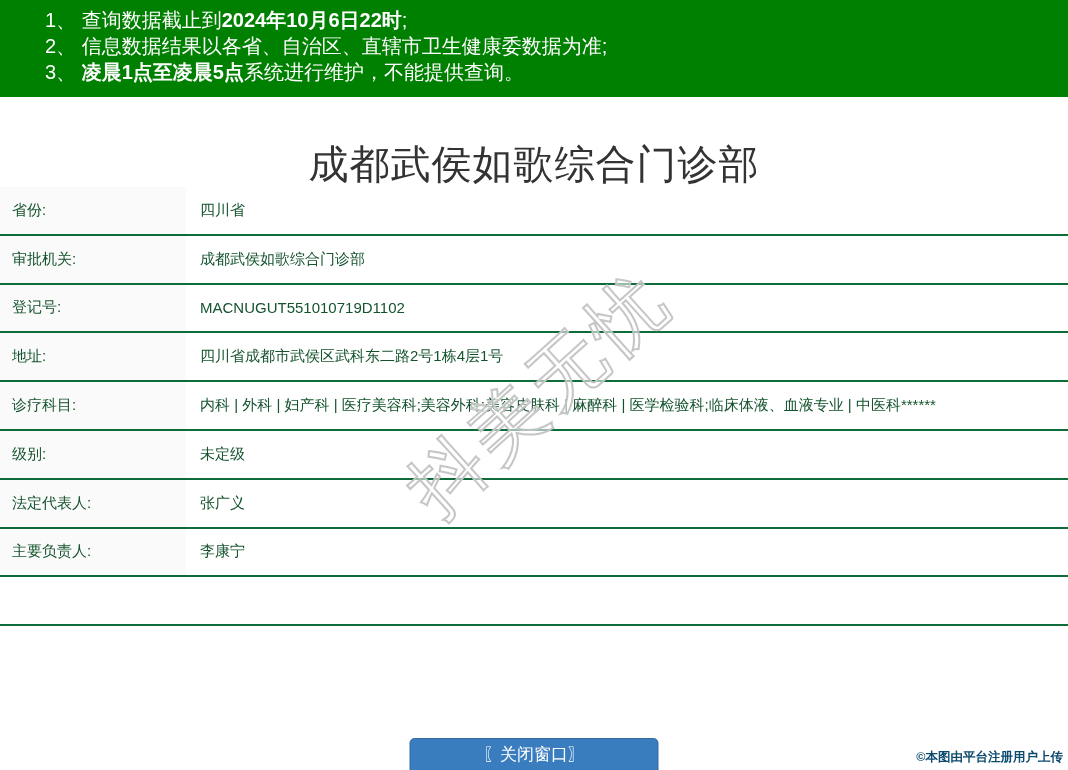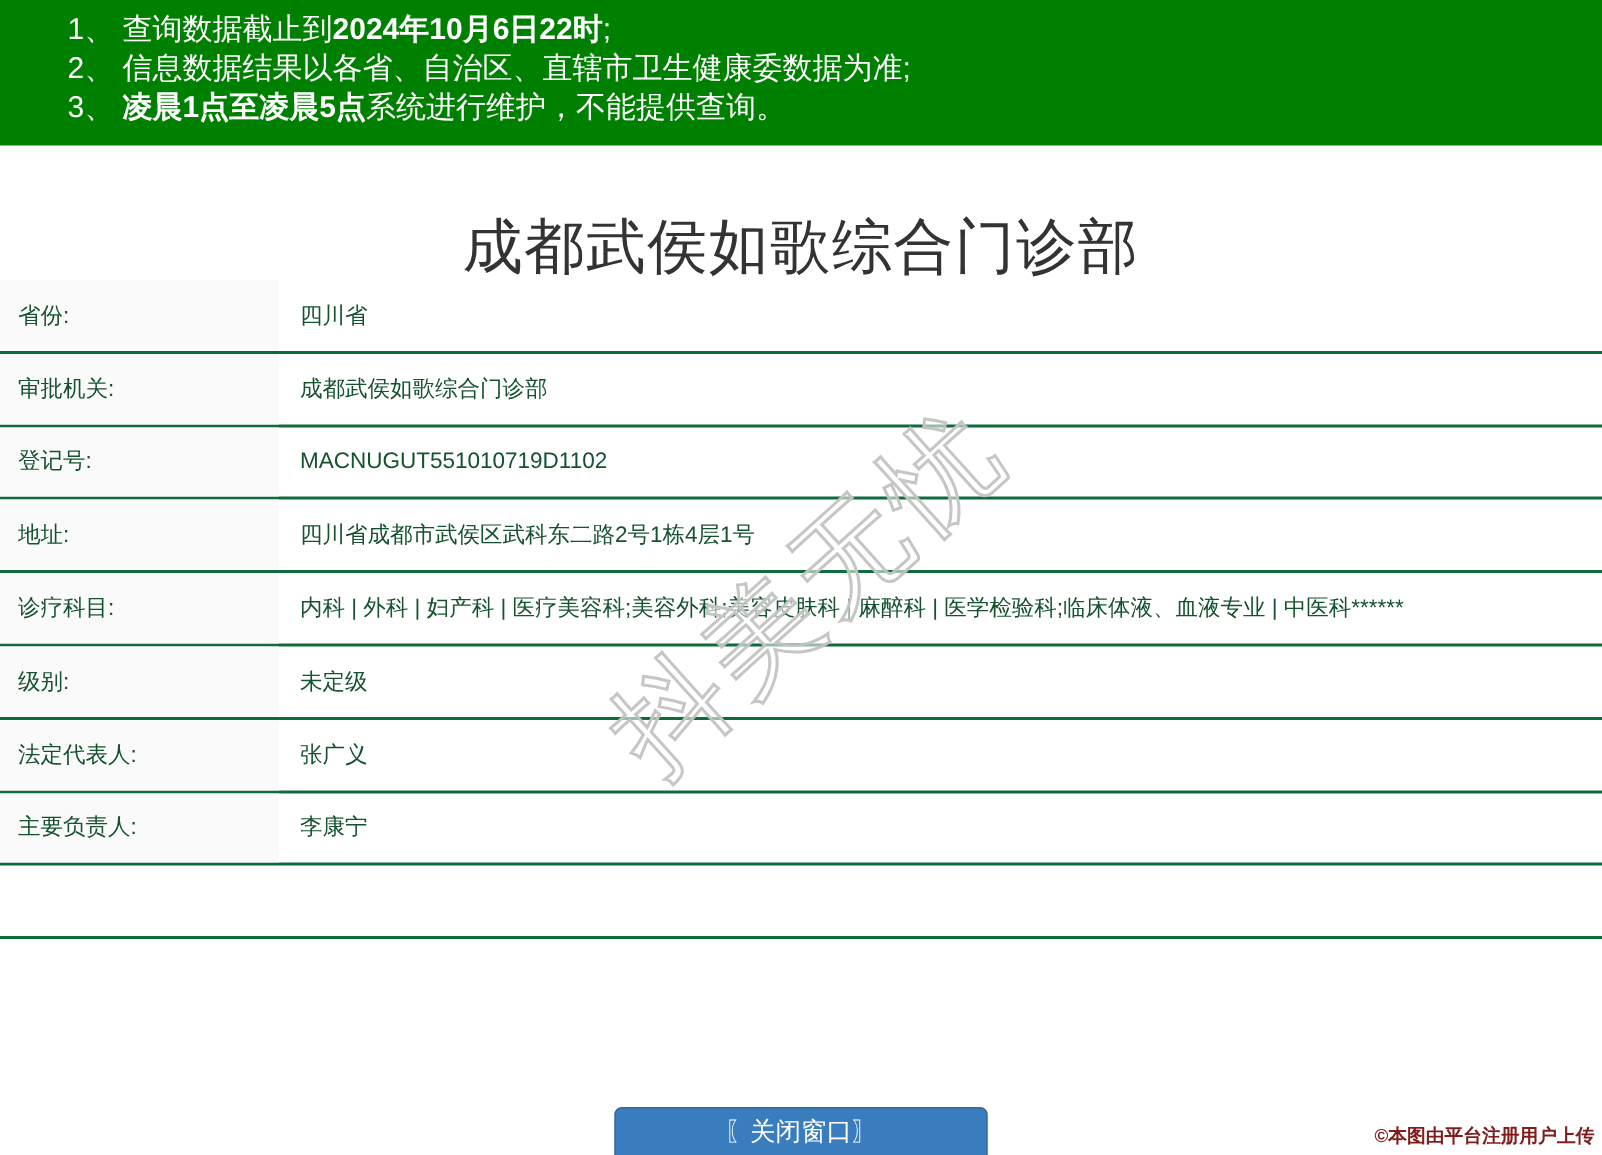--- a/index.html
+++ b/index.html
@@ -90,21 +90,21 @@
     cursor: pointer;
     padding-bottom: 14px;
   }
   
   .attribution {
     position: absolute;
     right: 5px;
     top: 749px;
     font-size: 12.5px;
     font-weight: bold;
-    color: #7f1d1d;
+    color: #0c4a6e;
     text-shadow:
       -1px -1px 0 #fff, 1px -1px 0 #fff,
       -1px  1px 0 #fff, 1px  1px 0 #fff,
       -1px  0   0 #fff, 1px  0   0 #fff,
        0   -1px 0 #fff, 0    1px 0 #fff;
   }
 </style>
 </head>
 <body>
 

